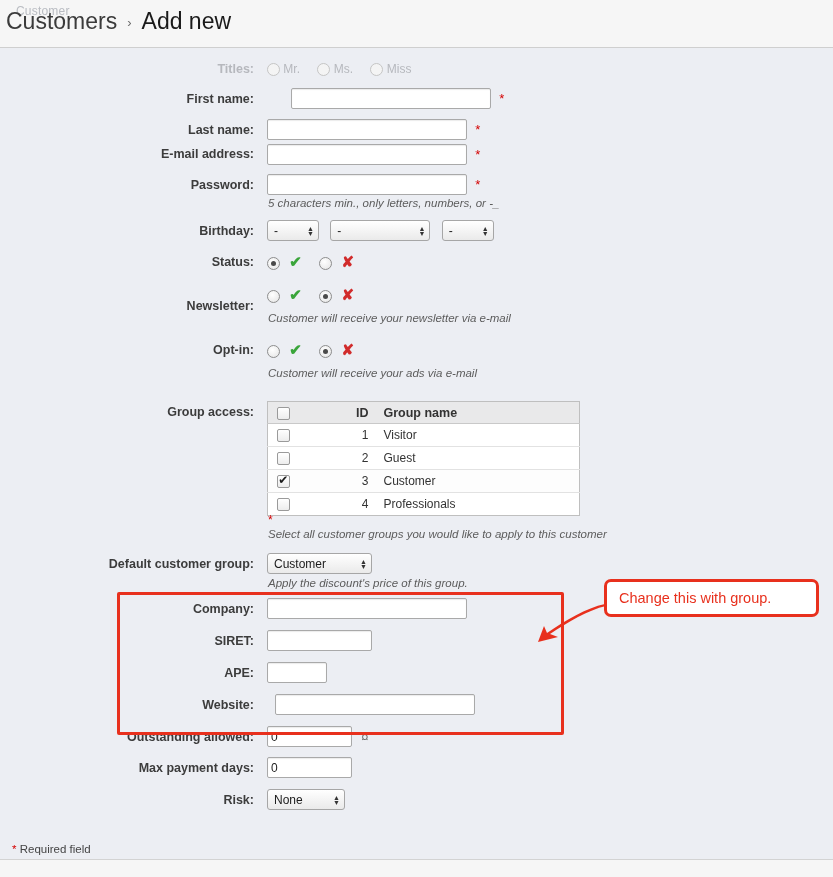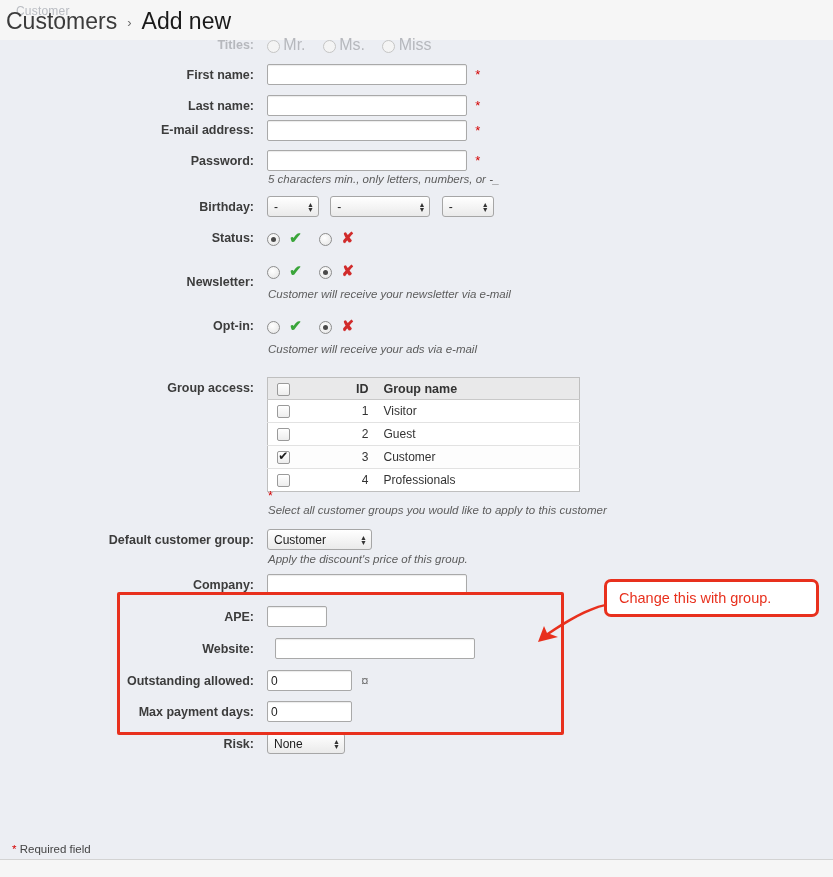--- a/index.html
+++ b/index.html
@@ -56,21 +56,21 @@
     position: relative;
     top: -2px;
   }
   .crumb-current {
     font-size: 23px;
     color: #1a1a1a;
   }
   
   .form-area {
     position: absolute;
-    top: 40px; left: 0;
+    top: 64px; left: 0;
     width: 833px;
     height: 790px;
     background: #eceef3;
   }
   .row {
     position: relative;
     display: flex;
     align-items: flex-start;
     padding: 0;
   }
@@ -250,21 +250,21 @@
   }
   .footer-note .star { color: #d40000; }
   .bottom-bar {
     position: absolute;
     left: 0; bottom: 0;
     width: 833px; height: 18px;
     background: #f6f6f6;
     border-top: 1px solid #d3d3d3;
   }
   .titles-row .label { color: #b6b8bd; }
-  .titles-opt { color: #b6b8bd; font-size: 16px; margin-right: 14px; }
+  .titles-opt { color: #b6b8bd; font-size: 12px; margin-right: 14px; }
 </style>
 </head>
 <body>
 
 <div id="page">
 
   <div class="header">
     <div class="breadcrumb-ghost">Customer</div>
     <div class="breadcrumb">
       <span class="crumb-main">Customers</span>
@@ -280,21 +280,21 @@
       <div class="field radio-group">
         <span class="radio dim"></span>
         <span class="titles-opt">Mr.</span>
         <span class="radio dim"></span>
         <span class="titles-opt">Ms.</span>
         <span class="radio dim"></span>
         <span class="titles-opt">Miss</span>
       </div>
     </div>
 
-    <div class="row" style="margin-top:8px;">
+    <div class="row" style="margin-top:8px;gap:24px;">
       <div class="label">First name:</div>
       <div class="field">
         <input class="txt w200" type="text" value="" style="">
         <span class="req">*</span>
       </div>
     </div>
 
     <div class="row" style="margin-top:9px;">
       <div class="label">Last name:</div>
       <div class="field">
@@ -420,20 +420,26 @@
       </div>
     </div>
 
     <div class="row" style="margin-top:9px;">
       <div class="label">Company:</div>
       <div class="field">
         <input class="txt w200" type="text" value="" style="">
       </div>
     </div>
 
+    <div class="row" style="margin-top:10px;">
+      <div class="label">SIRET:</div>
+      <div class="field">
+        <input class="txt w105" type="text" value="" style="">
+      </div>
+    </div>
 
     <div class="row" style="margin-top:10px;">
       <div class="label">APE:</div>
       <div class="field">
         <input class="txt w60" type="text" value="" style="">
       </div>
     </div>
 
     <div class="row" style="margin-top:10px;gap:8px;">
       <div class="label">Website:</div>

